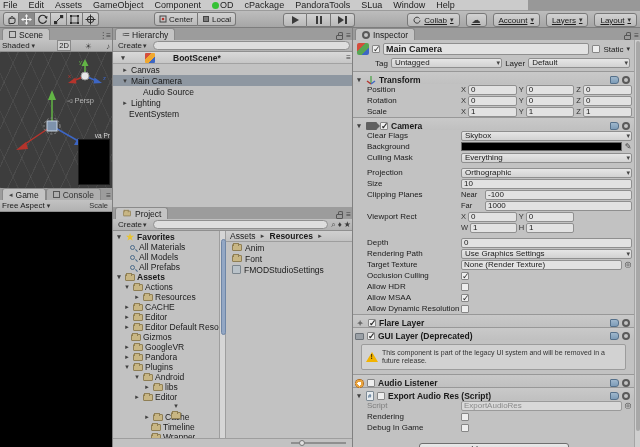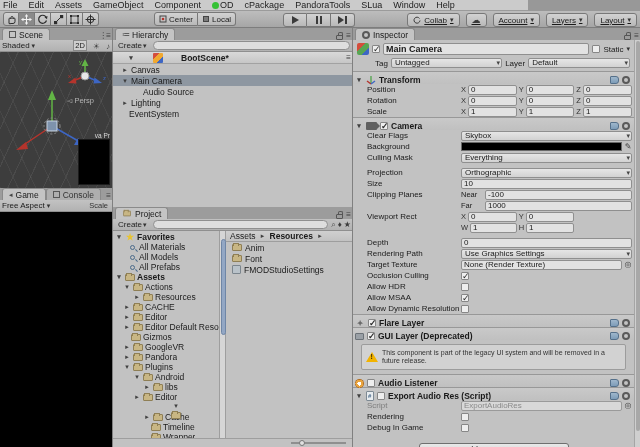--- a/index.html
+++ b/index.html
@@ -97,21 +97,21 @@
   
   .game-panel { position:absolute; left:0; top:188px; width:113px; height:259px; background:#c2c2c2; border-right:1px solid #808080;}
   .game-view { width:100%; height:236px; background:#000; }
   .scale-mini { font-size:7.5px; color:#333; margin-left:auto; padding-right:2px;}
 
   
   .hier-panel { position:absolute; left:113px; top:28px; width:240px; height:179px; background:#c2c2c2; border-right:1px solid #808080;}
   .hier-rows { font-size:8.5px; }
   .hrow { height:11px; display:flex; align-items:center; padding-left:4px; gap:2px; }
   .hrow.sel { background:#8e97a1; }
-  .scene-root-row { height:12px; display:flex; align-items:center; gap:18px; padding-left:14px;
+  .scene-root-row { height:12px; display:flex; align-items:center; gap:18px; padding-left:6px;
       background:linear-gradient(#d9d9d9,#c6c6c6); border-bottom:1px solid #a2a2a2; font-weight:bold; font-size:8.5px;}
 
   
   .proj-panel { position:absolute; left:113px; top:207px; width:240px; height:240px; background:#c2c2c2; border-right:1px solid #808080; }
   .proj-cols { position:relative; display:flex; height:207px; }
   .proj-tree { width:106px; overflow:hidden; font-size:8.5px; padding-top:1px; }
   .trow { height:10px; display:flex; align-items:center; gap:2px; white-space:nowrap; }
   .trow .lbl { overflow:hidden; text-overflow:clip; }
   .vscroll { width:7px; background:#d6d6d6; border-left:1px solid #9e9e9e; border-right:1px solid #9e9e9e; position:relative;}
   .vscroll .thumb { position:absolute; left:0px; top:8px; width:5px; height:96px; background:#93a7c4; border:1px solid #6f86a6; border-radius:3px; margin:0 0.5px;}
@@ -307,21 +307,21 @@
       </div>
     <div class="tab-menu">
         <span class="menu-glyph">⋮≡</span>
       </div>
   </div>
   <div class="panel-toolbar">
     <span style="display:flex;align-items:center;gap:2px;font-size:8px;">
         <span>Shaded</span>
         <span class="ddcaret">▾</span>
       </span>
-    <span style="margin-left:auto;display:flex;gap:6px;align-items:flex-end;">
+    <span style="margin-left:auto;display:flex;gap:14px;align-items:flex-end;">
       <span style="font-size:7.5px;border:1px solid #8a8a8a;padding:0 1px;background:#cfcfcf;">2D</span>
       <span style="font-size:8px;color:#4a4a4a;">☀</span>
       <span style="font-size:8px;color:#4a4a4a;">♪</span>
     </span>
   </div>
   <div class="scene-view">
 
     <svg width="46" height="40" viewBox="0 0 46 40" style="position:absolute;right:4px;top:4px;">
       <line x1="23" y1="20" x2="23" y2="8" stroke="#62b545" stroke-width="1.5"></line>
       <polygon points="23,3 19.5,10 26.5,10" fill="#62b545"></polygon>

